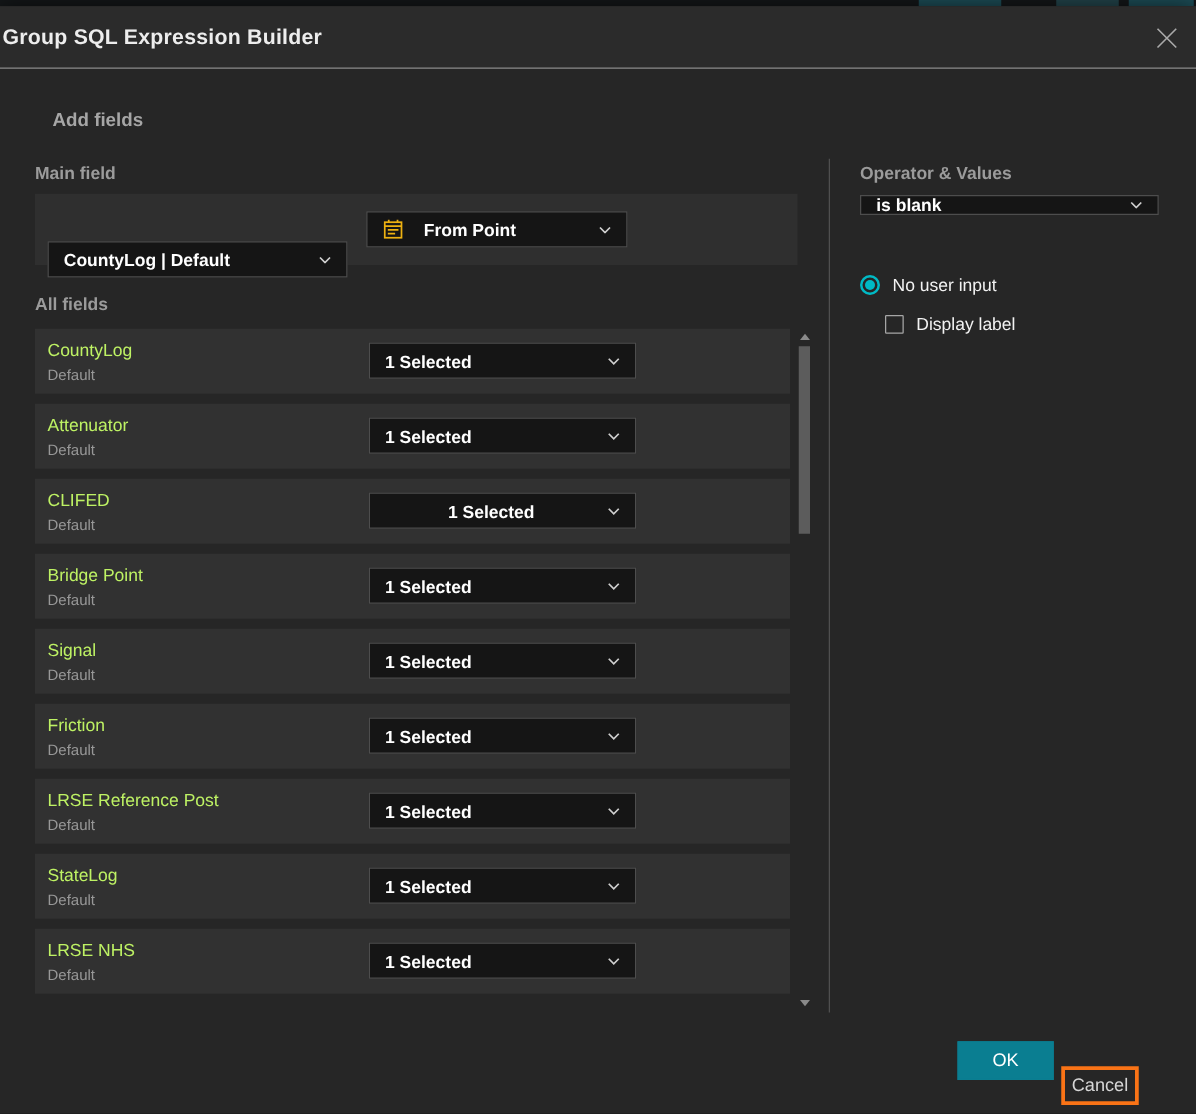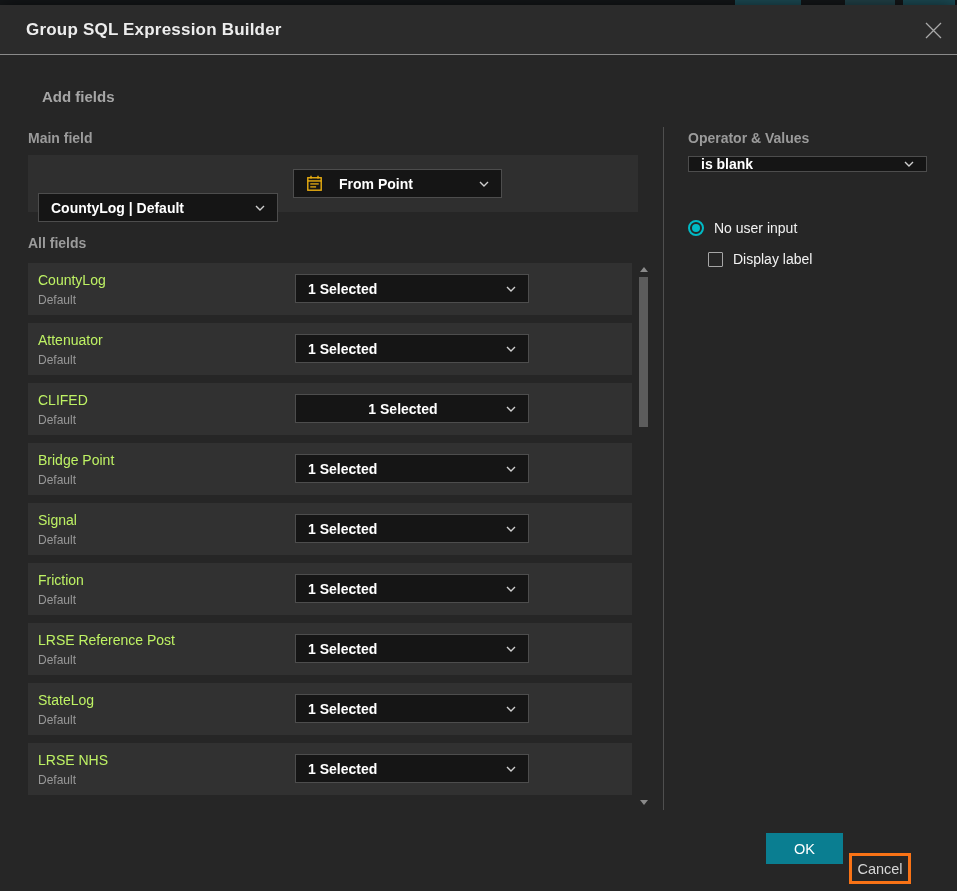--- a/index.html
+++ b/index.html
@@ -18,21 +18,21 @@
 
   
   .dialog {
     position:absolute; top:5px; left:0; width:957px; height:886px;
     background:#262626;
     box-shadow:0 0 18px rgba(0,0,0,.6);
   }
   .titlebar {
     position:absolute; top:0; left:0; right:0; height:50px;
     background:#2b2b2b; border-bottom:1px solid #8a8a8a;
-    display:flex; align-items:center; padding:0 26px;
+    display:flex; align-items:center; padding:0 2px;
   }
   .title { font-size:17px; font-weight:700; color:#ededed; letter-spacing:.2px; }
   .close-btn {
     position:absolute; right:10px; top:11px; width:28px; height:28px;
     display:flex; align-items:center; justify-content:center; cursor:pointer;
   }
 
   .heading-lg { position:absolute; font-size:15px; font-weight:700; color:#a6a6a6; }
   .heading-sm { position:absolute; font-size:14px; font-weight:700; color:#9b9b9b; }
 
@@ -52,21 +52,21 @@
   .sel-field { position:absolute; left:265px; top:14px; width:209px; height:29px; gap:8px; }
   .cal-icon { display:flex; align-items:center; margin-right:8px; }
 
   
   .field-row {
     position:absolute; left:28px; width:604px; height:52px;
     background:#313131;
   }
   .row-name { position:absolute; left:10px; top:9px; font-size:14px; color:#bef264; }
   .row-sub  { position:absolute; left:10px; top:30px; font-size:12px; color:#989898; }
-  .row-select { position:absolute; left:267px; top:11px; width:234px; height:29px; }
+  .row-select { position:absolute; left:267px; top:11px; width:214px; height:29px; }
 
   
   .scrollbar { position:absolute; left:639px; top:257px; width:10px; height:545px; }
   .sb-arrow-up, .sb-arrow-down { position:absolute; left:1px; width:0; height:0; cursor:pointer; }
   .sb-arrow-up   { top:5px;  border-left:4px solid transparent; border-right:4px solid transparent; border-bottom:5px solid #8a8a8a; }
   .sb-arrow-down { bottom:2px; border-left:4px solid transparent; border-right:4px solid transparent; border-top:5px solid #8a8a8a; }
   .sb-thumb { position:absolute; left:0; top:15px; width:9px; height:150px; background:#5c5c5c; cursor:grab; }
 
   
   .v-divider { position:absolute; left:663px; top:122px; width:1px; height:683px; background:#4f4f4f; }

